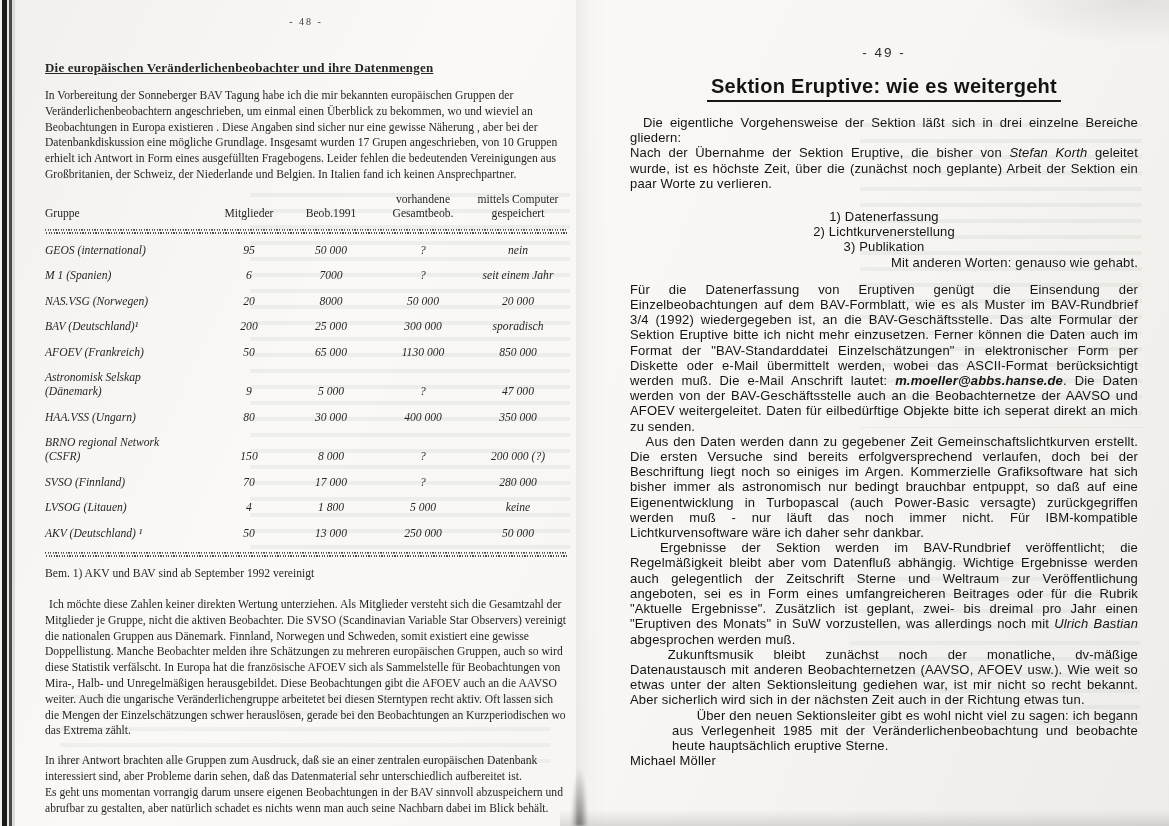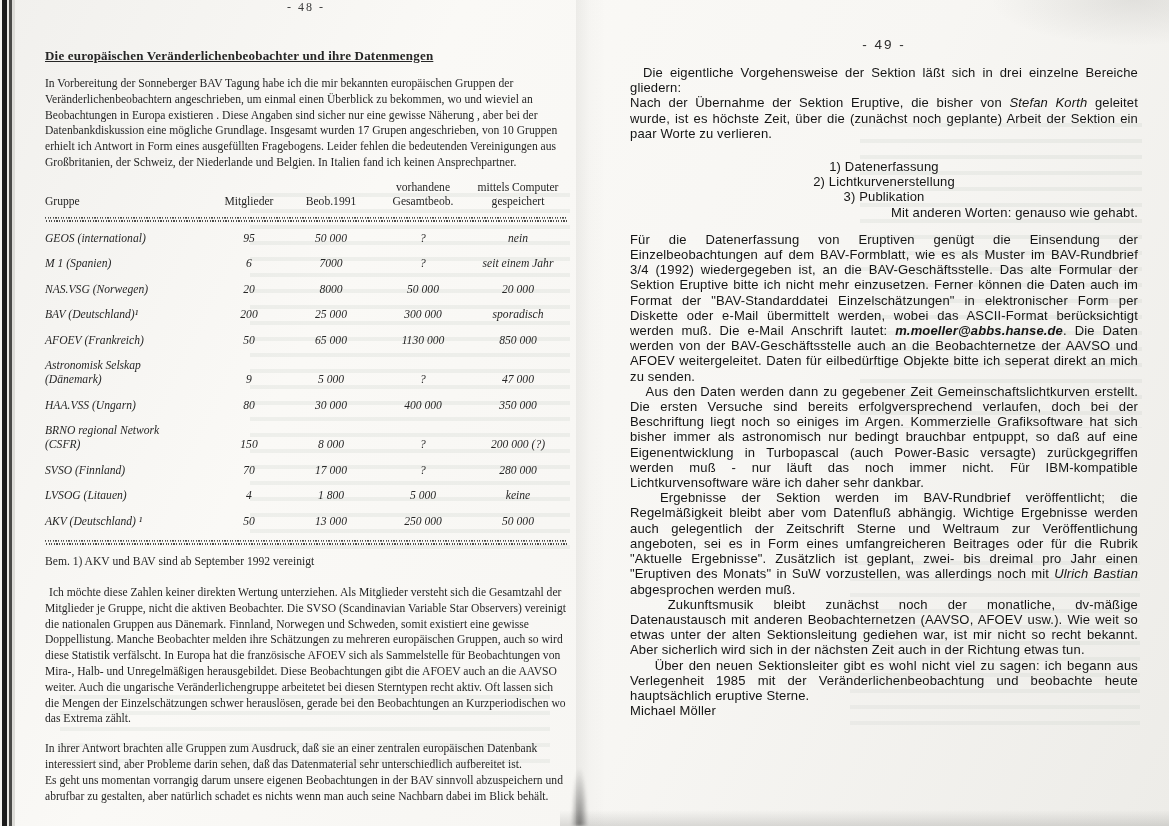--- a/index.html
+++ b/index.html
@@ -23,21 +23,21 @@
     background:radial-gradient(ellipse at 80% 0%, rgba(90,90,85,0.12), rgba(90,90,85,0) 70%); }
   .bleed { position:absolute; opacity:0.055; filter:blur(0.7px); pointer-events:none;
     background:repeating-linear-gradient(180deg, transparent 0 5px, #3c5a48 5px 9px, transparent 9px 16px); }
   .bleed.b1 { left:250px; top:188px; width:320px; height:372px; }
   .bleed.b2 { left:60px;  top:690px; width:490px; height:76px;  opacity:0.05; }
   .bleed.b3 { left:860px; top:118px; width:282px; height:310px; opacity:0.05; }
   .bleed.b4 { left:850px; top:556px; width:290px; height:170px; opacity:0.045; }
 
   
   .page-left { position:absolute; left:45px; top:0; width:522px; color:#262626; }
-  .lp-pageno { text-align:center; font-size:12px; letter-spacing:2px; color:#3a3a3a; }
+  .lp-pageno { margin-top:16px; text-align:center; font-size:10px; letter-spacing:2px; color:#3a3a3a; }
   .lp-heading { margin-top:33px; font-size:13px; font-weight:700; text-decoration:underline;
                 letter-spacing:0.2px; }
   .lp-body { font-size:11.6px; line-height:15.8px; text-align:left; }
   .lp-intro { margin-top:12px; }
   .pre { white-space:pre-line; }
 
   .lp-table { margin-top:10px; font-size:11.6px; }
   .thead, .trow { display:grid; grid-template-columns:168px 72px 92px 92px 1fr; align-items:end; }
   .thead .tcell { line-height:14px; }
   .tcell { white-space:pre-line; }
@@ -51,21 +51,21 @@
     background-position:0 0,1px 3.2px; }
   .dotline.bottom { margin-top:2px; }
   .rows { margin-top:10px; }
   .trow { margin-bottom:11.5px; line-height:14px;font-style:italic; }
 
   .lp-note { margin-top:9px; font-size:11.6px; }
   .lp-para1 { margin-top:15px; text-indent:0.35em; }
   .lp-para2 { margin-top:14px; }
 
   
-  .page-right { position:absolute; left:630px; top:8px; width:508px; color:#141414;
+  .page-right { position:absolute; left:630px; top:16px; width:508px; color:#141414;
     font-family:"Liberation Sans","DejaVu Sans",sans-serif; }
   .rp-pageno { margin-top:29px; text-align:center; font-size:13.5px; letter-spacing:2px; color:#2c2c2c; }
   .rp-title-wrap { margin-top:15px; text-align:center; }
   .rp-title { display:inline-block; font-size:20px; font-weight:700; letter-spacing:0.3px;
     border-bottom:2.5px solid #161616; padding:0 4px 2px 4px; }
   .rp-text { font-size:13px; line-height:15.2px; font-weight:500; letter-spacing:0.15px; }
   .rp-intro { margin-top:13px; }
   .rp-para { margin:0; text-align:justify; }
   .rp-para .it { font-style:italic; }
   .rp-para .bit { font-style:italic; font-weight:700; }
@@ -191,37 +191,40 @@
 
     <div class="lp-body lp-note">Bem. 1)  AKV  und BAV  sind ab September 1992 vereinigt</div>
     <div class="lp-body lp-para1">Ich möchte diese Zahlen keiner direkten Wertung unterziehen. Als Mitglieder versteht sich die Gesamtzahl der Mitglieder je Gruppe, nicht die aktiven Beobachter. Die SVSO (Scandinavian Variable Star Observers) vereinigt die nationalen Gruppen aus Dänemark. Finnland, Norwegen und Schweden, somit existiert eine gewisse Doppellistung. Manche Beobachter melden ihre Schätzungen zu mehreren europäischen Gruppen, auch so wird diese Statistik verfälscht. In Europa hat die französische AFOEV sich als Sammelstelle für Beobachtungen von Mira-, Halb- und Unregelmäßigen herausgebildet. Diese Beobachtungen gibt die AFOEV auch an die AAVSO weiter. Auch die ungarische Veränderlichengruppe arbeitetet bei diesen Sterntypen recht aktiv. Oft lassen sich die Mengen der Einzelschätzungen schwer herauslösen, gerade bei den Beobachtungen an Kurzperiodischen wo das Extrema zählt.</div>
     <div class="lp-body lp-para2 pre">In ihrer Antwort brachten alle Gruppen zum Ausdruck, daß sie an einer zentralen europäischen Datenbank interessiert sind, aber Probleme darin sehen, daß das Datenmaterial sehr unterschiedlich aufbereitet ist.
 Es geht uns momentan vorrangig darum unsere eigenen Beobachtungen in der BAV sinnvoll abzuspeichern und abrufbar zu gestalten, aber natürlich schadet es nichts wenn man auch seine Nachbarn dabei im Blick behält.</div>
 
   </div>
 
   <div class="page-right">
     <div class="rp-pageno">-  49  -</div>
+    <div class="rp-title-wrap">
+      <span class="rp-title">Sektion Eruptive: wie es weitergeht</span>
+    </div>
 
     <div class="rp-text rp-intro">
         <p class="rp-para" style="text-indent: 1em;"><span>Die eigentliche Vorgehensweise der Sektion läßt sich in drei einzelne Bereiche gliedern:</span></p>
         <p class="rp-para"><span>Nach der Übernahme der Sektion Eruptive, die bisher von </span><span class="it">Stefan Korth</span><span> geleitet wurde, ist es höchste Zeit, über die (zunächst noch geplante) Arbeit der Sektion ein paar Worte zu verlieren.</span></p>
       </div>
 
     <div class="rp-text rp-list">
         <div>1) Datenerfassung</div>
         <div>2) Lichtkurvenerstellung</div>
         <div>3) Publikation</div>
       </div>
     <div class="rp-text rp-list-footer">Mit anderen Worten: genauso wie gehabt.</div>
 
     <div class="rp-text rp-body">
         <p class="rp-para" style="margin-top: 12px;"><span>Für die Datenerfassung von Eruptiven genügt die Einsendung der Einzelbeobachtungen auf dem BAV-Formblatt, wie es als Muster im BAV-Rundbrief 3/4 (1992) wiedergegeben ist, an die BAV-Geschäftsstelle. Das alte Formular der Sektion Eruptive bitte ich nicht mehr einzusetzen. Ferner können die Daten auch im Format der "BAV-Standarddatei Einzelschätzungen" in elektronischer Form per Diskette oder e-Mail übermittelt werden, wobei das ASCII-Format berücksichtigt werden muß. Die e-Mail Anschrift lautet: </span><span class="bit">m.moeller@abbs.hanse.de</span><span>. Die Daten werden von der BAV-Geschäftsstelle auch an die Beobachternetze der AAVSO und AFOEV weitergeleitet. Daten für eilbedürftige Objekte bitte ich seperat direkt an mich zu senden.</span></p>
         <p class="rp-para" style="text-indent: 1.2em;"><span>Aus den Daten werden dann zu gegebener Zeit Gemeinschaftslichtkurven erstellt. Die ersten Versuche sind bereits erfolgversprechend verlaufen, doch bei der Beschriftung liegt noch so einiges im Argen. Kommerzielle Grafiksoftware hat sich bisher immer als astronomisch nur bedingt brauchbar entpuppt, so daß auf eine Eigenentwicklung in Turbopascal (auch Power-Basic versagte) zurückgegriffen werden muß - nur läuft das noch immer nicht. Für IBM-kompatible Lichtkurvensoftware wäre ich daher sehr dankbar.</span></p>
         <p class="rp-para" style="text-indent: 2.3em;"><span>Ergebnisse der Sektion werden im BAV-Rundbrief veröffentlicht; die Regelmäßigkeit bleibt aber vom Datenfluß abhängig. Wichtige Ergebnisse werden auch gelegentlich der Zeitschrift Sterne und Weltraum zur Veröffentlichung angeboten, sei es in Form eines umfangreicheren Beitrages oder für die Rubrik "Aktuelle Ergebnisse". Zusätzlich ist geplant, zwei- bis dreimal pro Jahr einen "Eruptiven des Monats" in SuW vorzustellen, was allerdings noch mit </span><span class="it">Ulrich Bastian</span><span> abgesprochen werden muß.</span></p>
         <p class="rp-para" style="text-indent: 2.9em;"><span>Zukunftsmusik bleibt zunächst noch der monatliche, dv-mäßige Datenaustausch mit anderen Beobachternetzen (AAVSO, AFOEV usw.). Wie weit so etwas unter der alten Sektionsleitung gediehen war, ist mir nicht so recht bekannt. Aber sicherlich wird sich in der nächsten Zeit auch in der Richtung etwas tun.</span></p>
-        <p class="rp-para" style="text-indent: 1.9em;"><span>Über den neuen Sektionsleiter gibt es wohl nicht viel zu sagen: ich begann aus Verlegenheit 1985 mit der Veränderlichenbeobachtung  und beobachte heute hauptsächlich eruptive Sterne.</span></p>
+        <p class="rp-para" style="text-indent: 1.9em; margin-left: 42px;"><span>Über den neuen Sektionsleiter gibt es wohl nicht viel zu sagen: ich begann aus Verlegenheit 1985 mit der Veränderlichenbeobachtung  und beobachte heute hauptsächlich eruptive Sterne.</span></p>
       </div>
 
     <div class="rp-text rp-sig">Michael Möller</div>
   </div>
 
 </div>
 
 </body></html>

